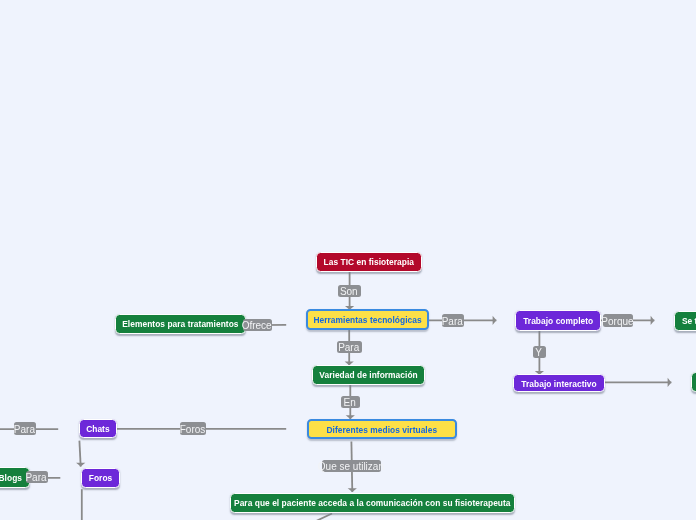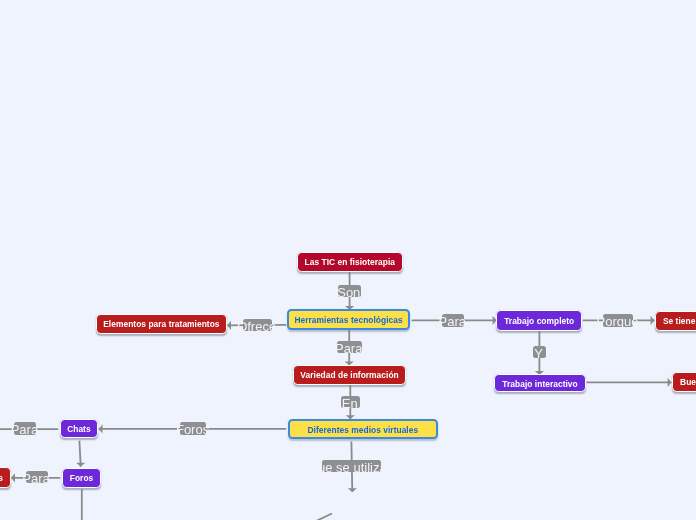--- a/index.html
+++ b/index.html
@@ -5,30 +5,30 @@
 <style>
   html,body{margin:0;padding:0;}
   body{width:696px;height:520px;overflow:hidden;background:#eff3fd;
        font-family:"Liberation Sans",sans-serif;}
   #canvas{position:relative;width:696px;height:520px;overflow:hidden;background:#eff3fd;}
   svg#links{position:absolute;left:0;top:0;width:696px;height:520px;}
   .node{position:absolute;box-sizing:border-box;display:flex;align-items:center;
         justify-content:center;border-radius:4.5px;white-space:nowrap;
         font-weight:bold;font-size:8.4px;line-height:1;letter-spacing:0.05px;color:#ffffff;
         border:1.6px solid #ffffff;
-        box-shadow:0 1.2px 1.6px rgba(120,128,145,.60);}
+        box-shadow:0 1.2px 1.6px rgba(120,128,145,.60);margin-left:19px;}
   .node > span{display:block;padding-top:1.6px;transform:translateZ(0);}
   .node.red{background:#b3082b;}
-  .node.green{background:#b91c1c;}
+  .node.green{background:#15803d;}
   .node.orange{background:#6d28d9;}
   .node.white{background:#fde047;border:2.2px solid #3a8ae0;color:#1368e0;
               box-shadow:0 1.2px 1.6px rgba(120,128,145,.45);}
-  .lbl{position:absolute;box-sizing:border-box;display:flex;align-items:flex-start;
+  .lbl{position:absolute;box-sizing:border-box;display:flex;align-items:flex-end;
        justify-content:center;border-radius:2.5px;white-space:nowrap;
-       font-size:13px;line-height:1;color:#f2f3f5;background:#8d8f93;}
+       font-size:10px;line-height:1;color:#f2f3f5;background:#8d8f93;}
   .lbl > span{display:block;padding-top:1.2px;padding-right:1.4px;transform:translateZ(0);}
 </style>
 </head>
 <body>
 
 <div id="canvas">
   <svg id="links" viewBox="0 0 696 520" width="696" height="520">
       <line x1="349.6" y1="271.6" x2="349.6" y2="309.8" stroke="#8a8a8a" stroke-width="1.8"></line>
       <polygon points="349.6,309.8 345,306 354.20000000000005,306" fill="#8a8a8a"></polygon>
       <line x1="286.2" y1="324.9" x2="227.2" y2="325.3" stroke="#8a8a8a" stroke-width="1.8"></line>
@@ -86,20 +86,23 @@
     </div>
     <div class="node orange" style="left: 59.5px; top: 418.6px; width: 38.8px; height: 19.6px;">
       <span>Chats</span>
     </div>
     <div class="node orange" style="left: 61.6px; top: 467.8px; width: 39.8px; height: 20px;">
       <span>Foros</span>
     </div>
     <div class="node green" style="left: -30px; top: 466.7px; width: 41px; height: 21.2px; justify-content: flex-end; padding-right: 7px;">
       <span>Blogs</span>
     </div>
+    <div class="node green" style="left: 210.8px; top: 492.6px; width: 285px; height: 20.2px;">
+      <span>Para que el paciente acceda a la comunicación con su fisioterapeuta</span>
+    </div>
     <div class="lbl" style="left: 337.9px; top: 284.6px; width: 23.2px; height: 12.4px;">
       <span>Son</span>
     </div>
     <div class="lbl" style="left: 243px; top: 318.6px; width: 28.7px; height: 12.4px;">
       <span>Ofrece</span>
     </div>
     <div class="lbl" style="left: 442px; top: 314px; width: 21.9px; height: 12.7px;">
       <span>Para</span>
     </div>
     <div class="lbl" style="left: 602.9px; top: 314.2px; width: 30.5px; height: 12.5px;">

